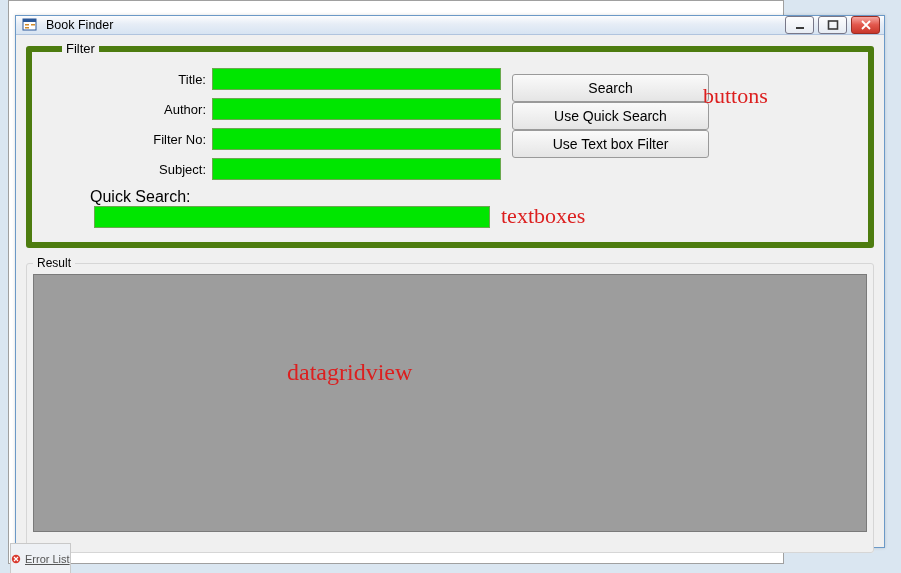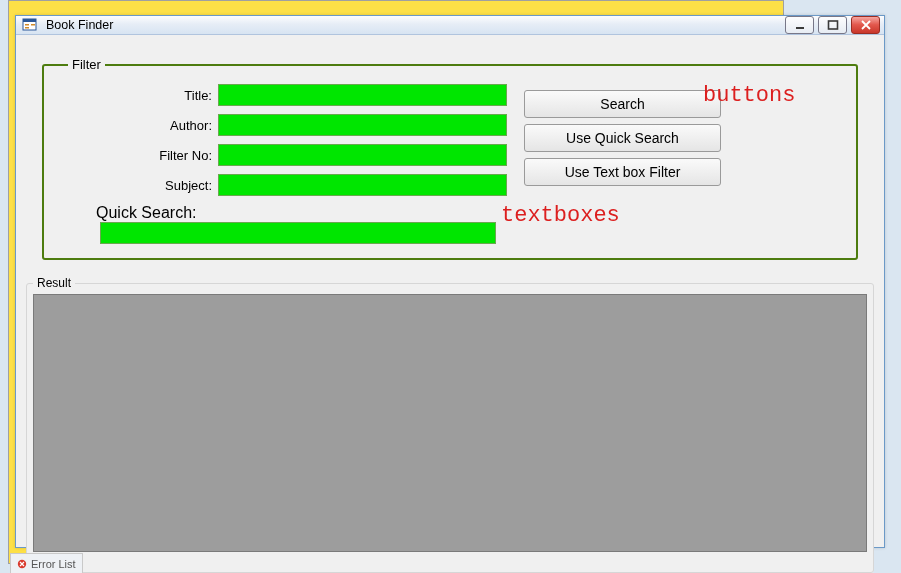--- a/index.html
+++ b/index.html
@@ -11,21 +11,21 @@
     color: #000;
     background: #dae6f1;
     overflow: hidden;
     position: relative;
   }
   
   .design-surface {
     position: absolute;
     left: 8px; top: 0;
     width: 776px; height: 564px;
-    background: #fde047;
+    background: #ffffff;
     border: 1px solid #a0a0a0;
   }
   
   .window {
     position: absolute;
     left: 6px; top: 14px;
     width: 870px; height: 533px;
     border: 1px solid #6b99c7;
     background: #f0f0f0;
     display: flex;
@@ -70,25 +70,25 @@
   }
   .win-btn svg { width: 12px; height: 10px; }
 
   .client {
     flex: 1;
     position: relative;
     padding: 6px 10px 10px 10px;
   }
   fieldset.filter-box {
     position: relative;
-    margin: 16px;
-    border: 2px solid #4d7c0f;
+    margin: 0;
+    border: 6px solid #4d7c0f;
     border-radius: 3px;
     background: #f0f0f0;
-    padding: 8px 18px 14px 24px;
+    padding: 8px 18px 14px 30px;
   }
   fieldset.filter-box > legend {
     font-size: 13px;
     padding: 0 4px;
     color: #000;
   }
 
   .field-row {
     display: flex;
     align-items: center;
@@ -132,21 +132,21 @@
     background: linear-gradient(#fafafa, #e5e5e5);
     cursor: default;
     padding: 0;
   }
   .btn-col {
     position: absolute;
     left: 480px;
     top: 18px;
     display: flex;
     flex-direction: column;
-    gap: 6px;
+    gap: 0;
   }
 
   fieldset.result-box {
     position: relative;
     margin: 8px 0 0 0;
     border: 1px solid #d6d6d6;
     border-radius: 3px;
     background: #f0f0f0;
     padding: 4px 6px 20px 6px;
   }
@@ -160,41 +160,42 @@
     background: #9d9d9d;
     border: 1px solid #7a7a7a;
     position: relative;
   }
 
   
   .anno {
     position: absolute;
     color: #dc1f1f;
     font-size: 22px;
-    font-family: Liberation Mono, monospace;
+    font-family: Liberation Serif, serif;
     pointer-events: none;
   }
   .anno.buttons  { left: 694px; top: 82px; }
   .anno.textboxes{ left: 492px; top: 202px; text-align: right; }
   .anno.dgvlabel { left: 278px; top: 358px; font-size: 24px; }
 
   
   .bottom-tab {
     position: absolute;
     left: 10px; bottom: 0;
-    height: 20px;
+    height: 30px;
     display: flex; align-items: center;
     gap: 4px;
     font-size: 11px;
     color: #555;
-    padding: 0 6px;
+    padding: 0 0;
     border-top: 1px solid #c9c9c9;
     border-left: 1px solid #c9c9c9;
     border-right: 1px solid #c9c9c9;
     background: #eef1f5;
+    text-decoration: underline;
   }
   .bottom-tab .x-icon {
     width: 10px; height: 10px;
     display: inline-flex; align-items: center; justify-content: center;
   }
 </style>
 </head>
 <body>
 
 <div class="design-surface">
@@ -261,20 +262,21 @@
 
       <fieldset class="result-box">
         <legend>Result</legend>
         <div class="dgv"></div>
       </fieldset>
     </div>
   </div>
 
   <div class="anno buttons">buttons</div>
   <div class="anno textboxes">textboxes</div>
+  <div class="anno dgvlabel">datagridview</div>
 </div>
 
 <div class="bottom-tab">
   <span class="x-icon">
     <svg viewBox="0 0 10 10">
         <circle cx="5" cy="5" r="4.2" fill="#d93a2e"></circle>
         <path d="M3 3 L7 7 M7 3 L3 7" stroke="#fff" stroke-width="1.2"></path>
       </svg>
   </span>
   <span>Error List</span>

